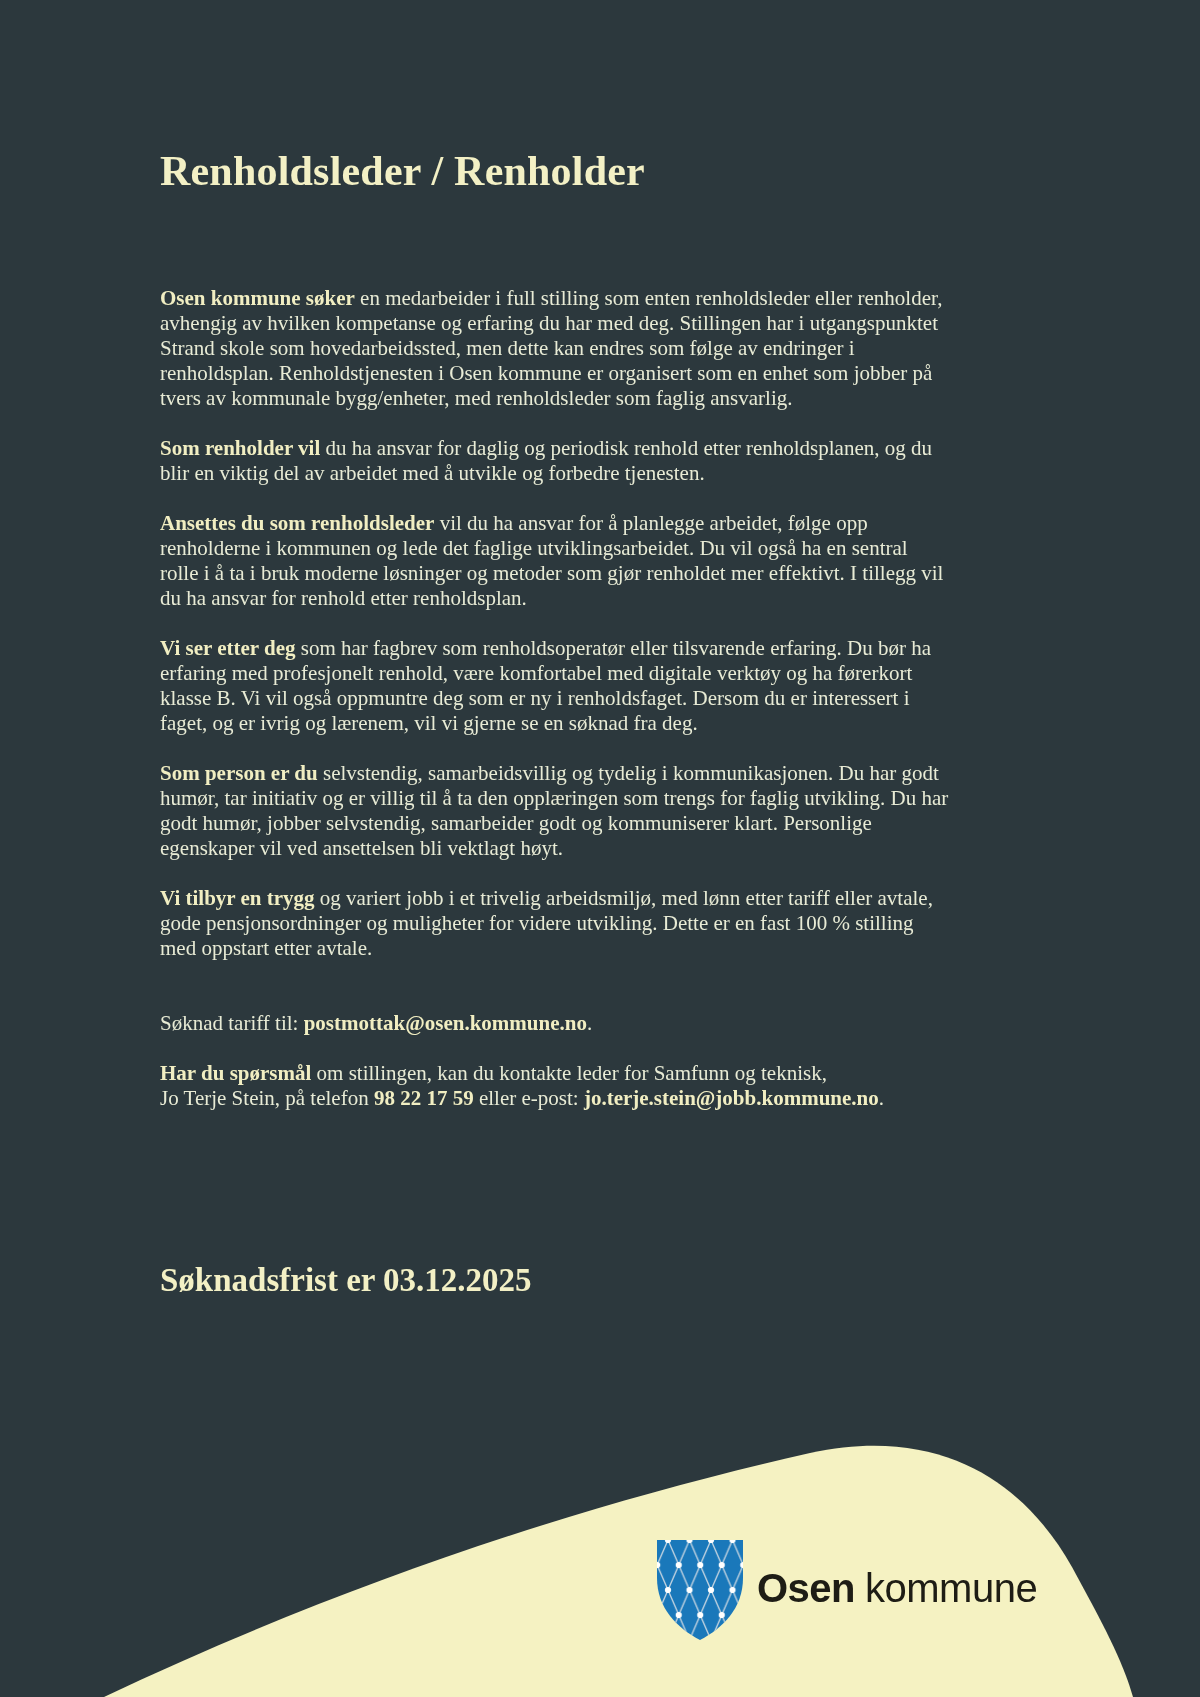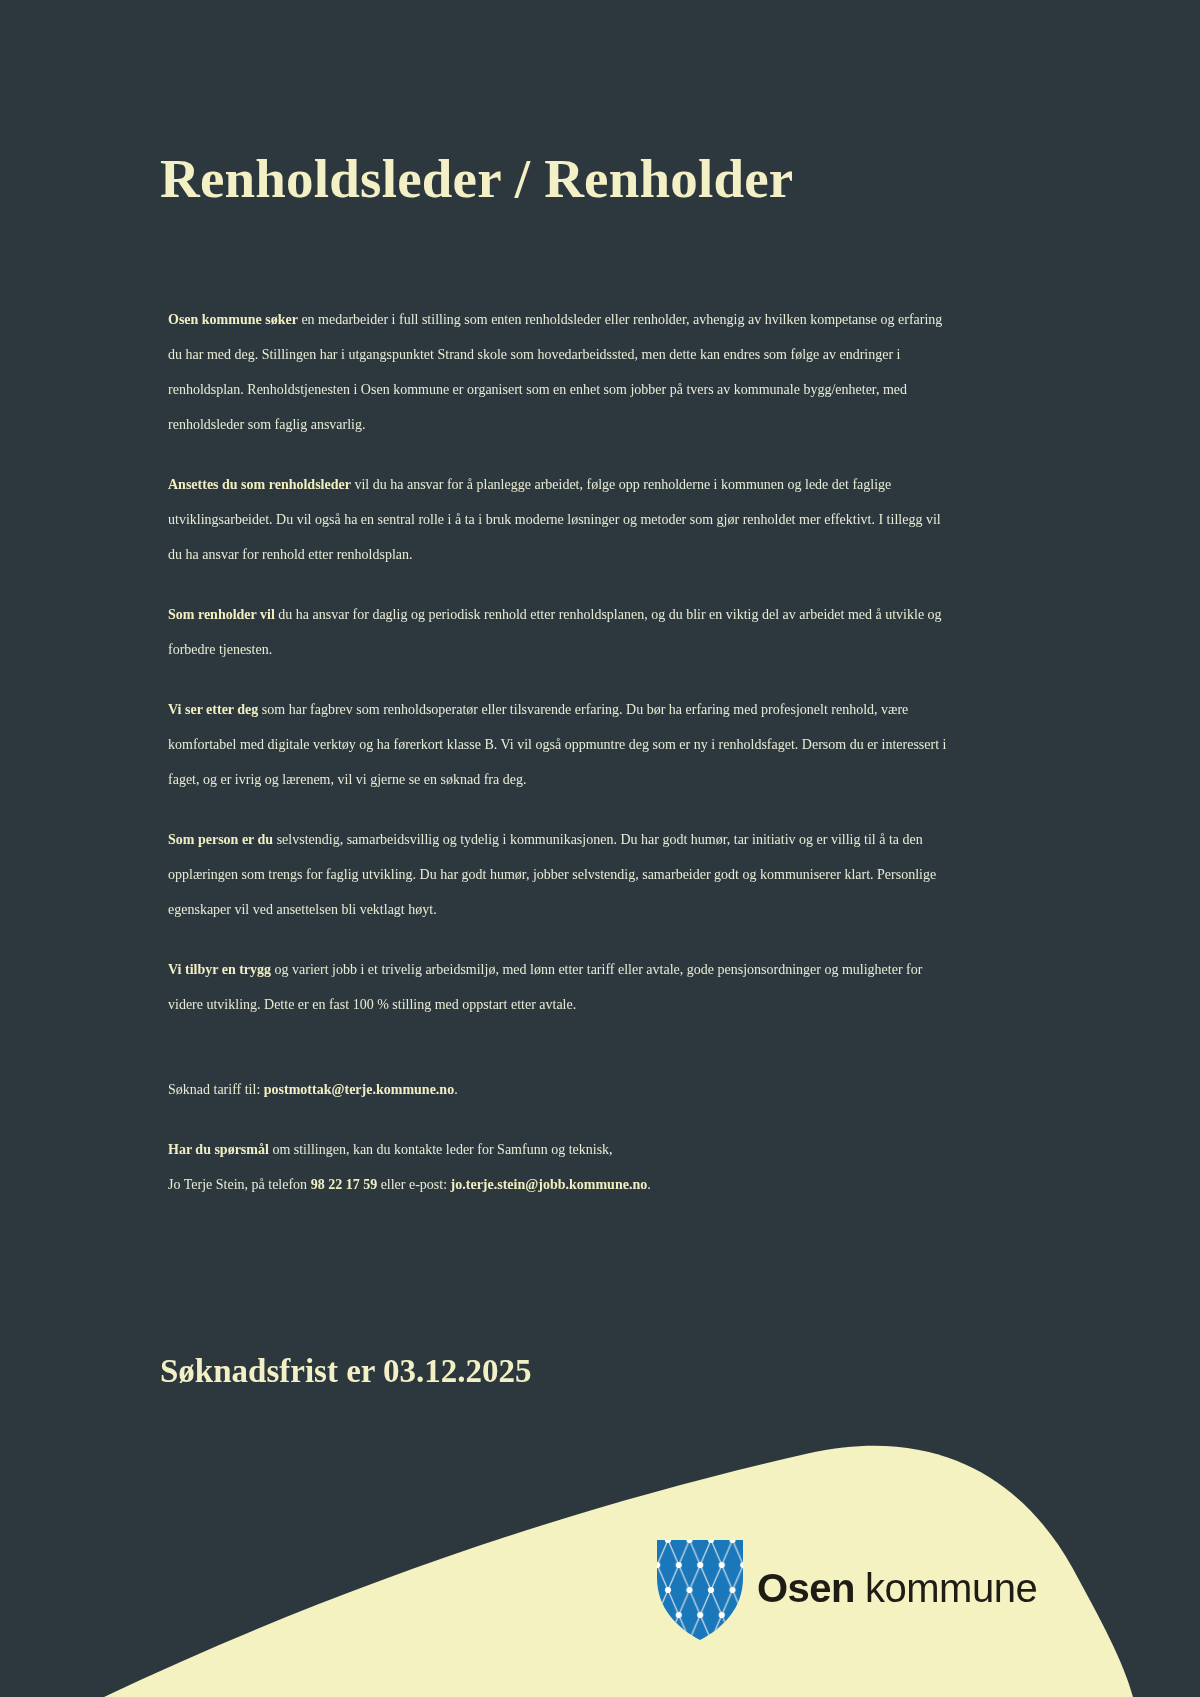--- a/index.html
+++ b/index.html
@@ -19,28 +19,28 @@
     position:relative;
     background:var(--bg);
     overflow:hidden;
     font-family:"Liberation Serif","DejaVu Serif",serif;
   }
   .content{
     position:absolute;left:160px;top:0;width:790px;
   }
   h1.page-title{
     margin:146px 0 90px 0;
-    font-size:55px;line-height:1.2;
+    font-size:42px;line-height:1.2;
     font-weight:700;
     color:var(--title-color);
     letter-spacing:0.2px;
   }
   p.para{
-    margin:0 0 25px 8px;
-    font-size:14px;line-height:35px;
+    margin:0 0 25px 0;
+    font-size:21px;line-height:25px;
     color:var(--body-color);
   }
   p.para strong{
     color:var(--lead-color);
     font-weight:700;
   }
   p.apply-line{margin-top:50px;}
   h2.deadline{
     margin:150px 0 0 0;
     font-size:33px;line-height:1.2;
@@ -64,31 +64,31 @@
 </style>
 </head>
 <body>
 
 <div class="content">
 
   <h1 class="page-title"><span>Renholdsleder / Renholder</span><br></h1>
 
   <p class="para"><strong>Osen kommune søker</strong><span> en medarbeider i full stilling som enten renholdsleder eller renholder, avhengig av hvilken kompetanse og erfaring du har med deg. Stillingen har i utgangspunktet Strand skole som hovedarbeidssted, men dette kan endres som følge av endringer i renholdsplan. Renholdstjenesten i Osen kommune er organisert som en enhet som jobber på tvers av kommunale bygg/enheter, med renholdsleder som faglig ansvarlig.</span></p>
 
+  <p class="para"><strong>Som renholder vil</strong><span> du ha ansvar for daglig og periodisk renhold etter renholdsplanen, og du blir en viktig del av arbeidet med å utvikle og forbedre tjenesten.</span></p>
+
   <p class="para"><strong>Ansettes du som renholdsleder</strong><span> vil du ha ansvar for å planlegge arbeidet, følge opp renholderne i kommunen og lede det faglige utviklingsarbeidet. Du vil også ha en sentral rolle i å ta i bruk moderne løsninger og metoder som gjør renholdet mer effektivt. I tillegg vil du ha ansvar for renhold etter renholdsplan.</span></p>
-
-  <p class="para"><strong>Som renholder vil</strong><span> du ha ansvar for daglig og periodisk renhold etter renholdsplanen, og du blir en viktig del av arbeidet med å utvikle og forbedre tjenesten.</span></p>
 
   <p class="para"><strong>Vi ser etter deg</strong><span> som har fagbrev som renholdsoperatør eller tilsvarende erfaring. Du bør ha erfaring med profesjonelt renhold, være komfortabel med digitale verktøy og ha førerkort klasse B. Vi vil også oppmuntre deg som er ny i renholdsfaget. Dersom du er interessert i faget, og er ivrig og lærenem, vil vi gjerne se en søknad fra deg.</span></p>
 
   <p class="para"><strong>Som person er du</strong><span> selvstendig, samarbeidsvillig og tydelig i kommunikasjonen. Du har godt humør, tar initiativ og er villig til å ta den opplæringen som trengs for faglig utvikling. Du har godt humør, jobber selvstendig, samarbeider godt og kommuniserer klart. Personlige egenskaper vil ved ansettelsen bli vektlagt høyt.</span></p>
 
   <p class="para"><strong>Vi tilbyr en trygg</strong><span> og variert jobb i et trivelig arbeidsmiljø, med lønn etter tariff eller avtale, gode pensjonsordninger og muligheter for videre utvikling. Dette er en fast 100 % stilling med oppstart etter avtale.</span></p>
 
-  <p class="para apply-line"><span>Søknad tariff til: </span><strong>postmottak@terje.kommune.no</strong><span>.</span></p>
+  <p class="para apply-line"><span>Søknad tariff til: </span><strong>postmottak@osen.kommune.no</strong><span>.</span></p>
 
   <p class="para"><strong>Har du spørsmål</strong><span> om stillingen, kan du kontakte leder for Samfunn og teknisk,</span><br><span>Jo Terje Stein, på telefon </span><strong>98 22 17 59</strong><span> eller e-post: </span><strong>jo.terje.stein@jobb.kommune.no</strong><span>.</span></p>
 
   <h2 class="deadline">Søknadsfrist er 03.12.2025</h2>
 
 </div>
 
 <svg class="footer-wave" viewBox="0 0 1200 310" xmlns="http://www.w3.org/2000/svg" aria-hidden="true">
   <defs>
     <clipPath id="shield-clip">

